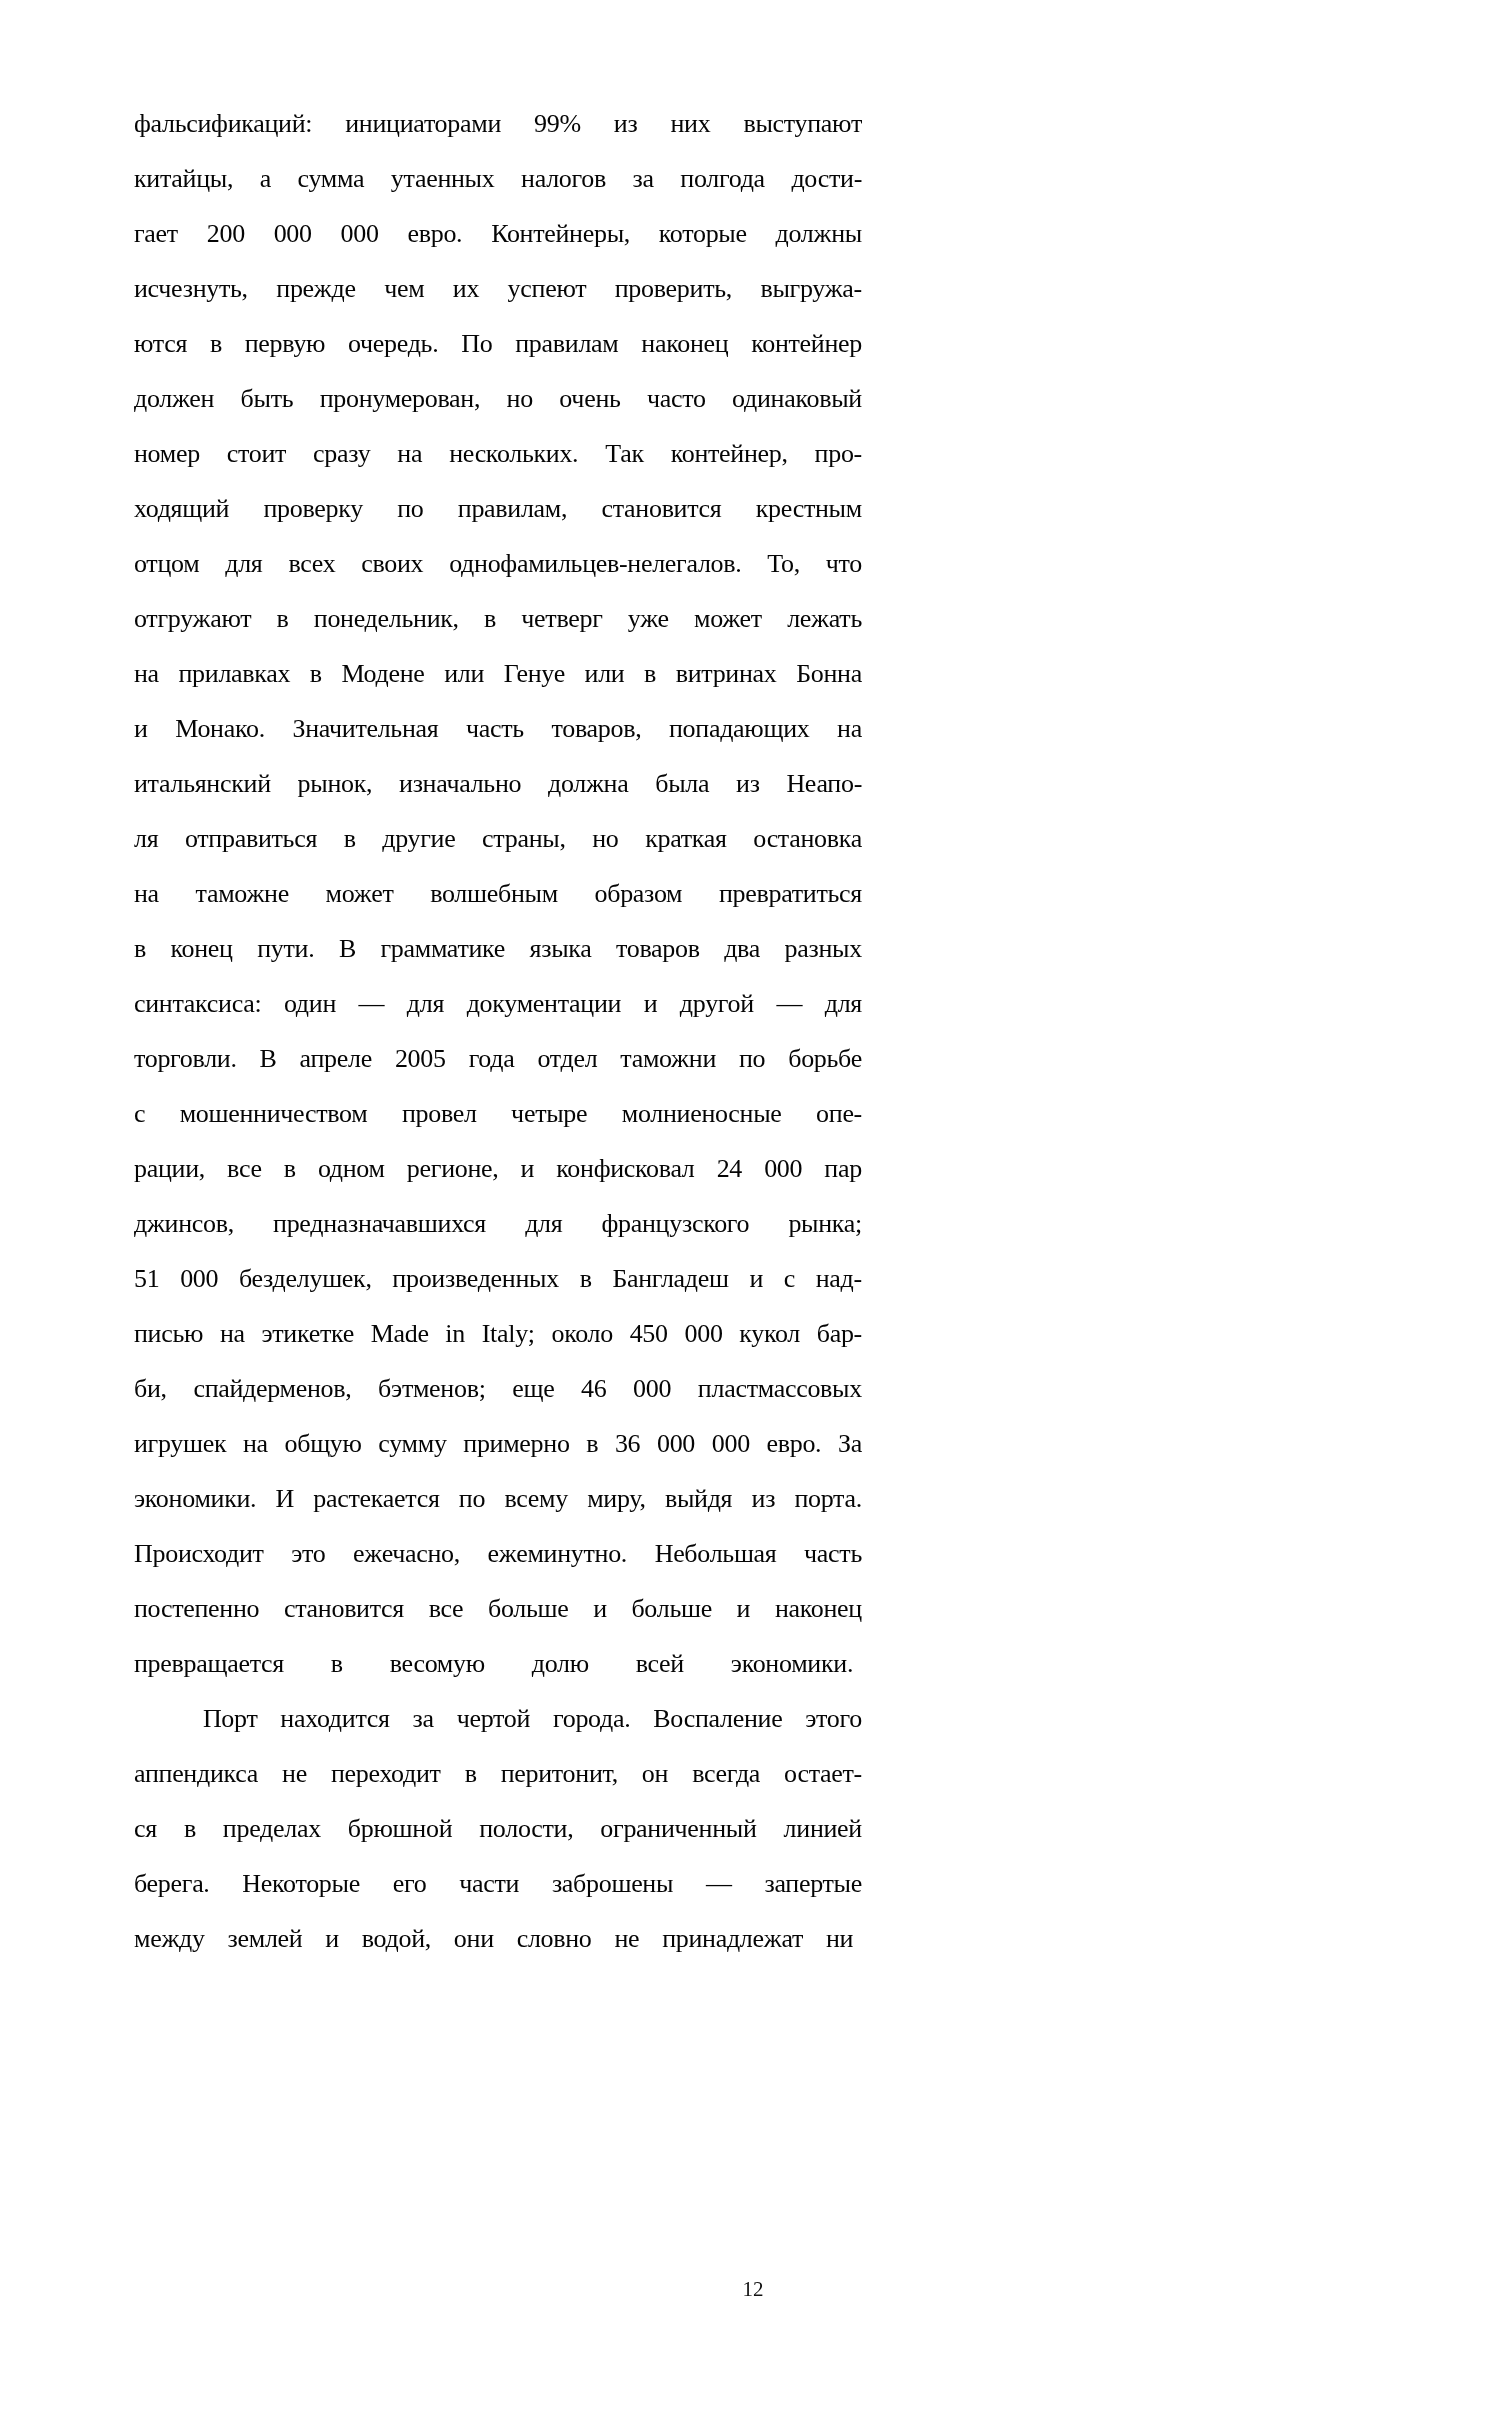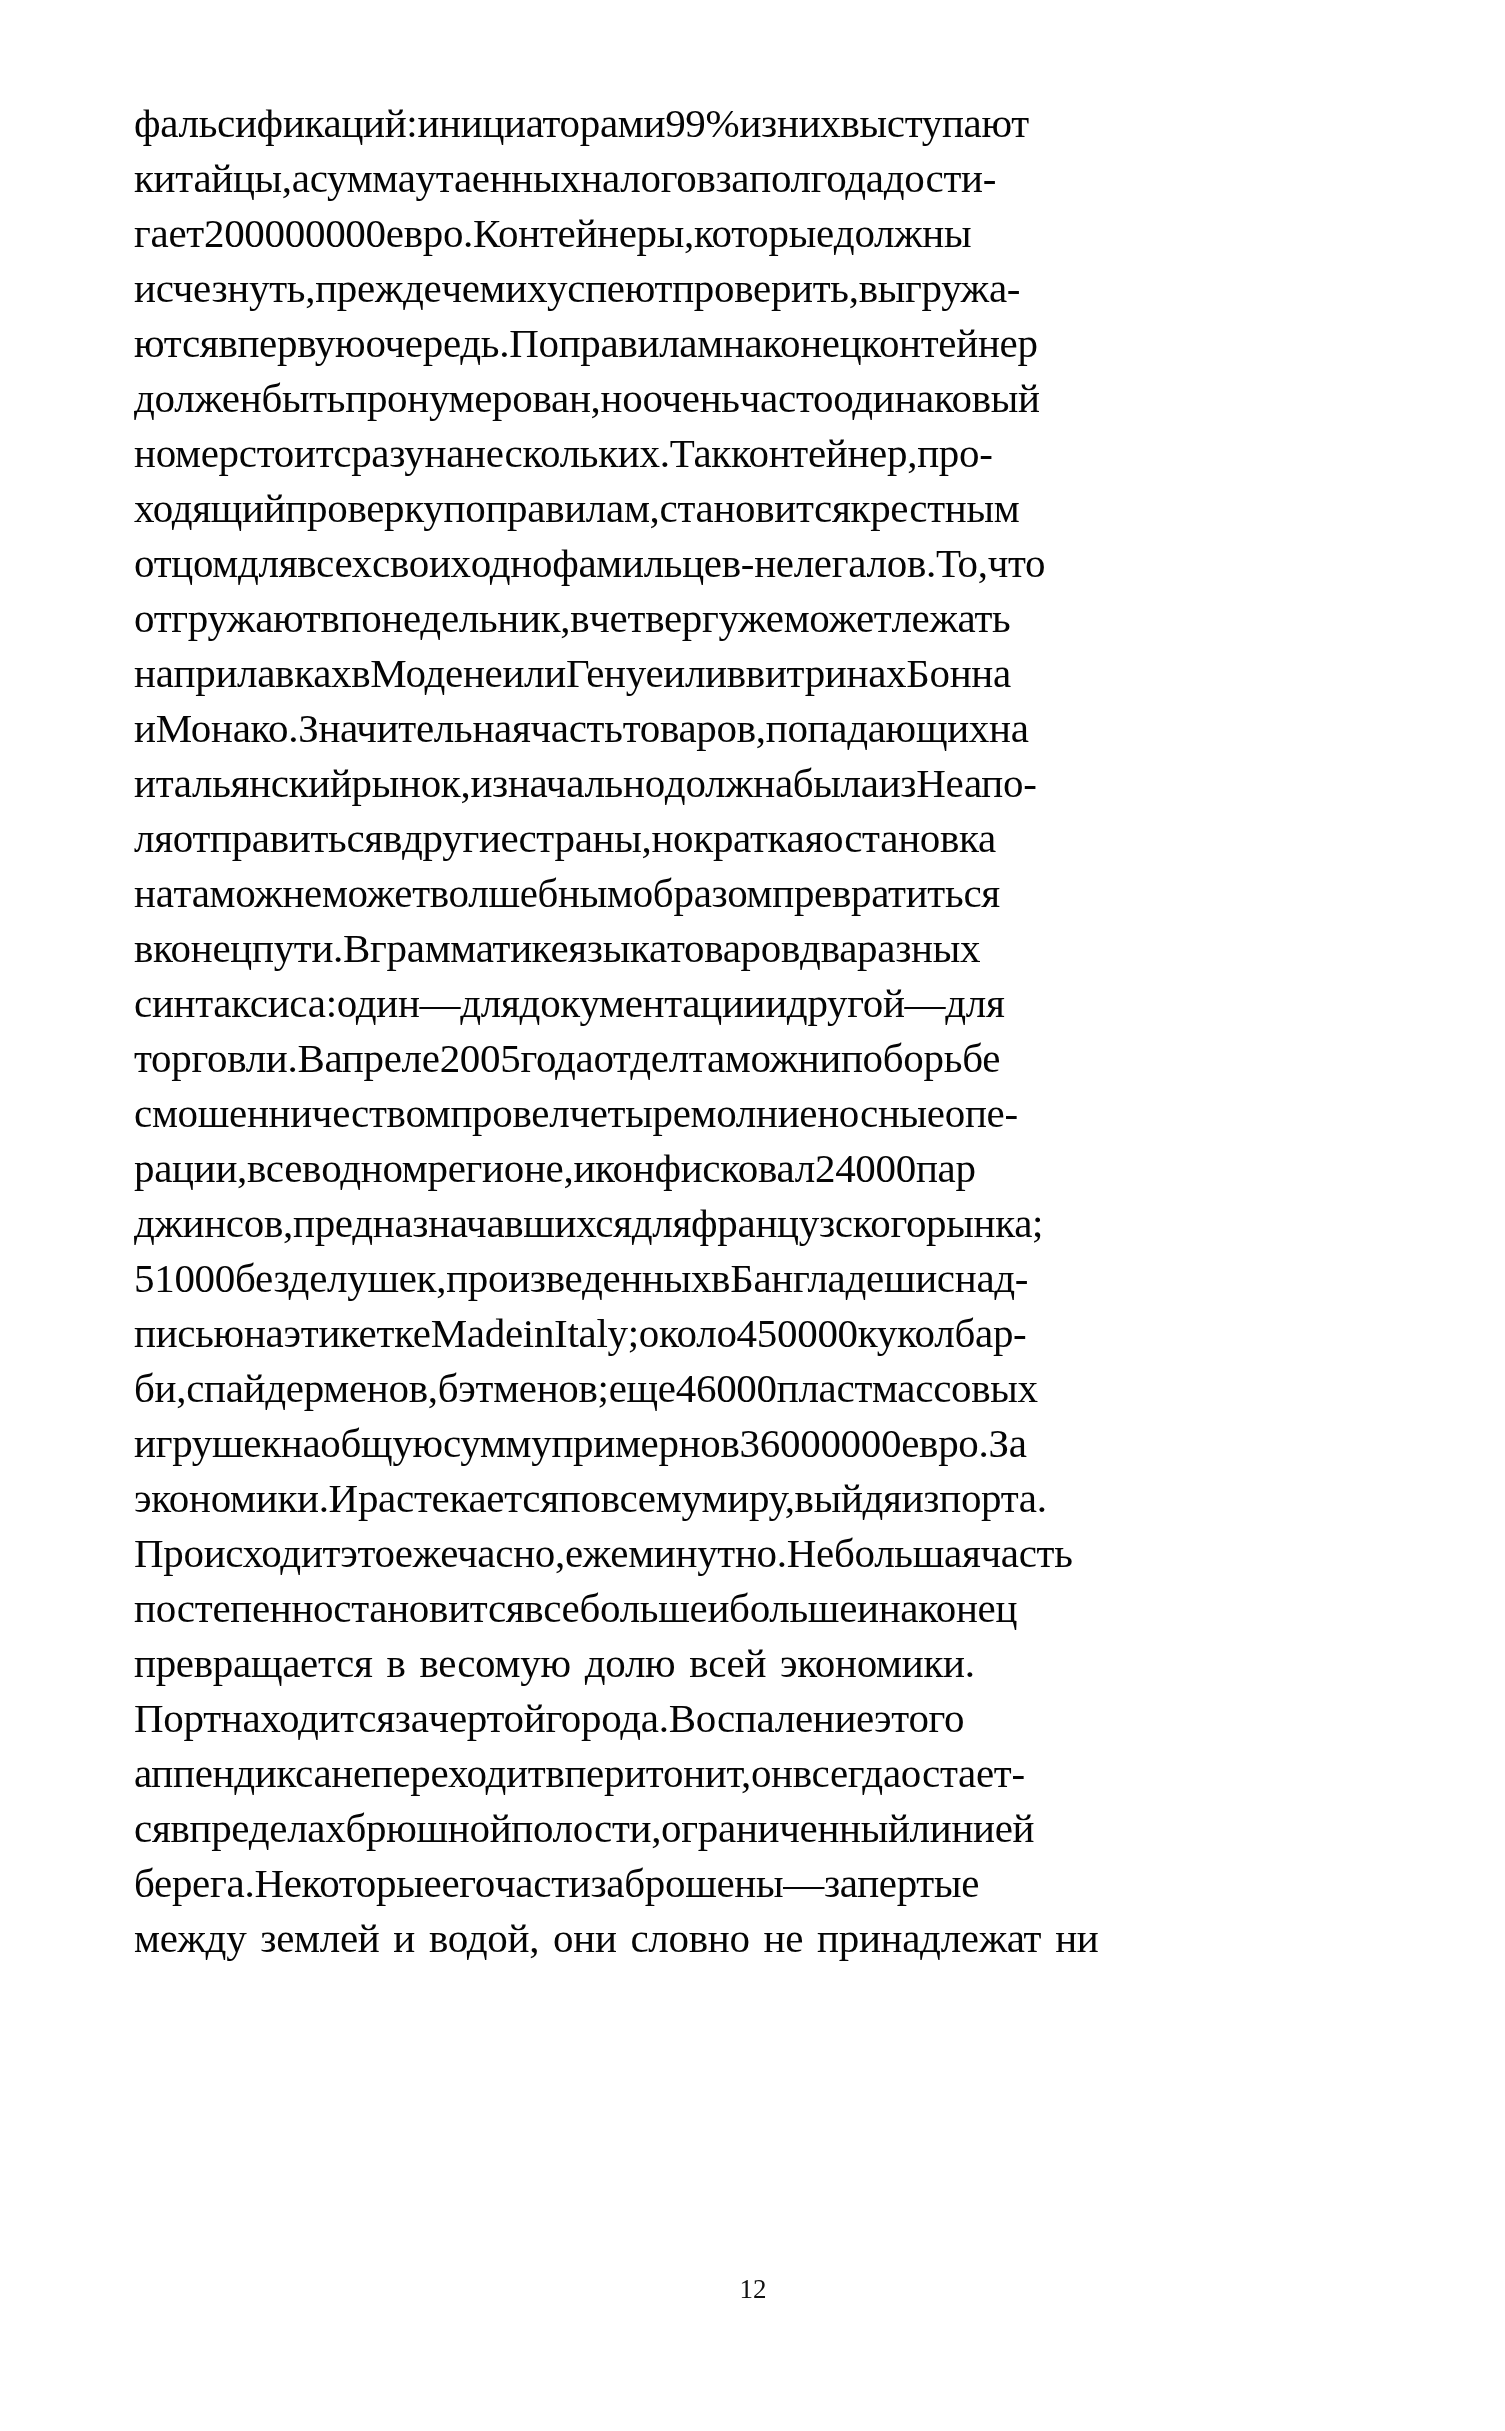--- a/index.html
+++ b/index.html
@@ -33,35 +33,35 @@
     top: 96px;
     width: 728px;
   }
 
   .folio {
     position: absolute;
     left: 0;
     top: 2272px;
     width: 1506px;
     text-align: center;
-    font-size: 27px;
+    font-size: 21px;
     line-height: 35px;
     color: #111111;
     font-family: "Liberation Serif", "DejaVu Serif", serif;
   }
 
   
   .lines {
     display: block;
   }
   .line {
     display: flex;
     justify-content: space-between;
     white-space: nowrap;
-    font-size: 41px;
+    font-size: 26px;
     line-height: 55px;
     height: 55px;
     letter-spacing: -0.3px;
   }
   .line.last {
     justify-content: space-between;
   }
   .line > span {
     display: inline-block;
   }

